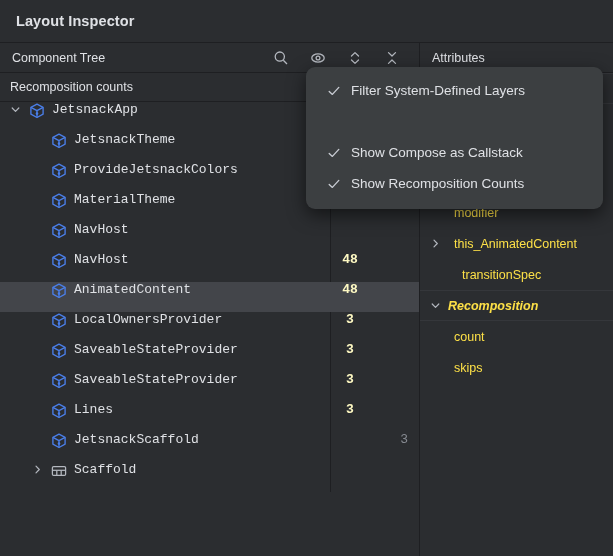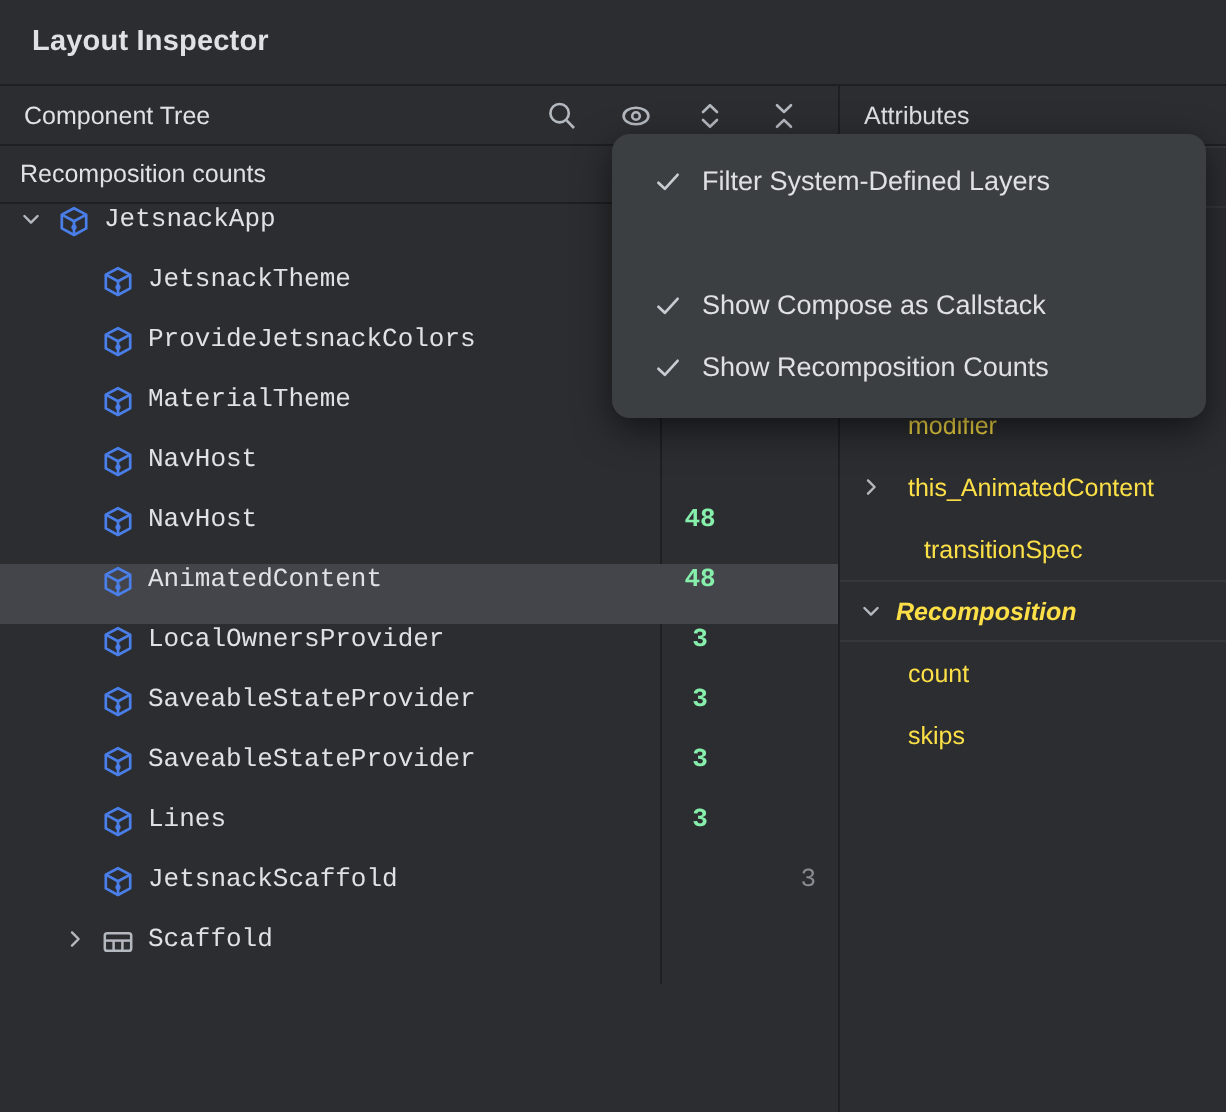--- a/index.html
+++ b/index.html
@@ -89,21 +89,21 @@
   .node-icon svg { display: block; }
   .node-label { font-size: 13px; color: #dfe1e5; }
 
   
   .count-col-line {
     position: absolute; left: 330px; top: 0; width: 1px; height: 100%;
     background: #1e1f22;
   }
   .count {
     position: absolute; left: 330px; width: 40px; text-align: center;
-    font-size: 13px; font-weight: bold; color: #86efac;
+    font-size: 13px; font-weight: bold; color: #fef9c3;
   }
   .count.dim {
     left: 378px; width: 30px; text-align: right;
     font-weight: normal; color: #868a91;
   }
 
   
   .attr-row {
     height: 31px; display: flex; align-items: center; white-space: nowrap;
   }

